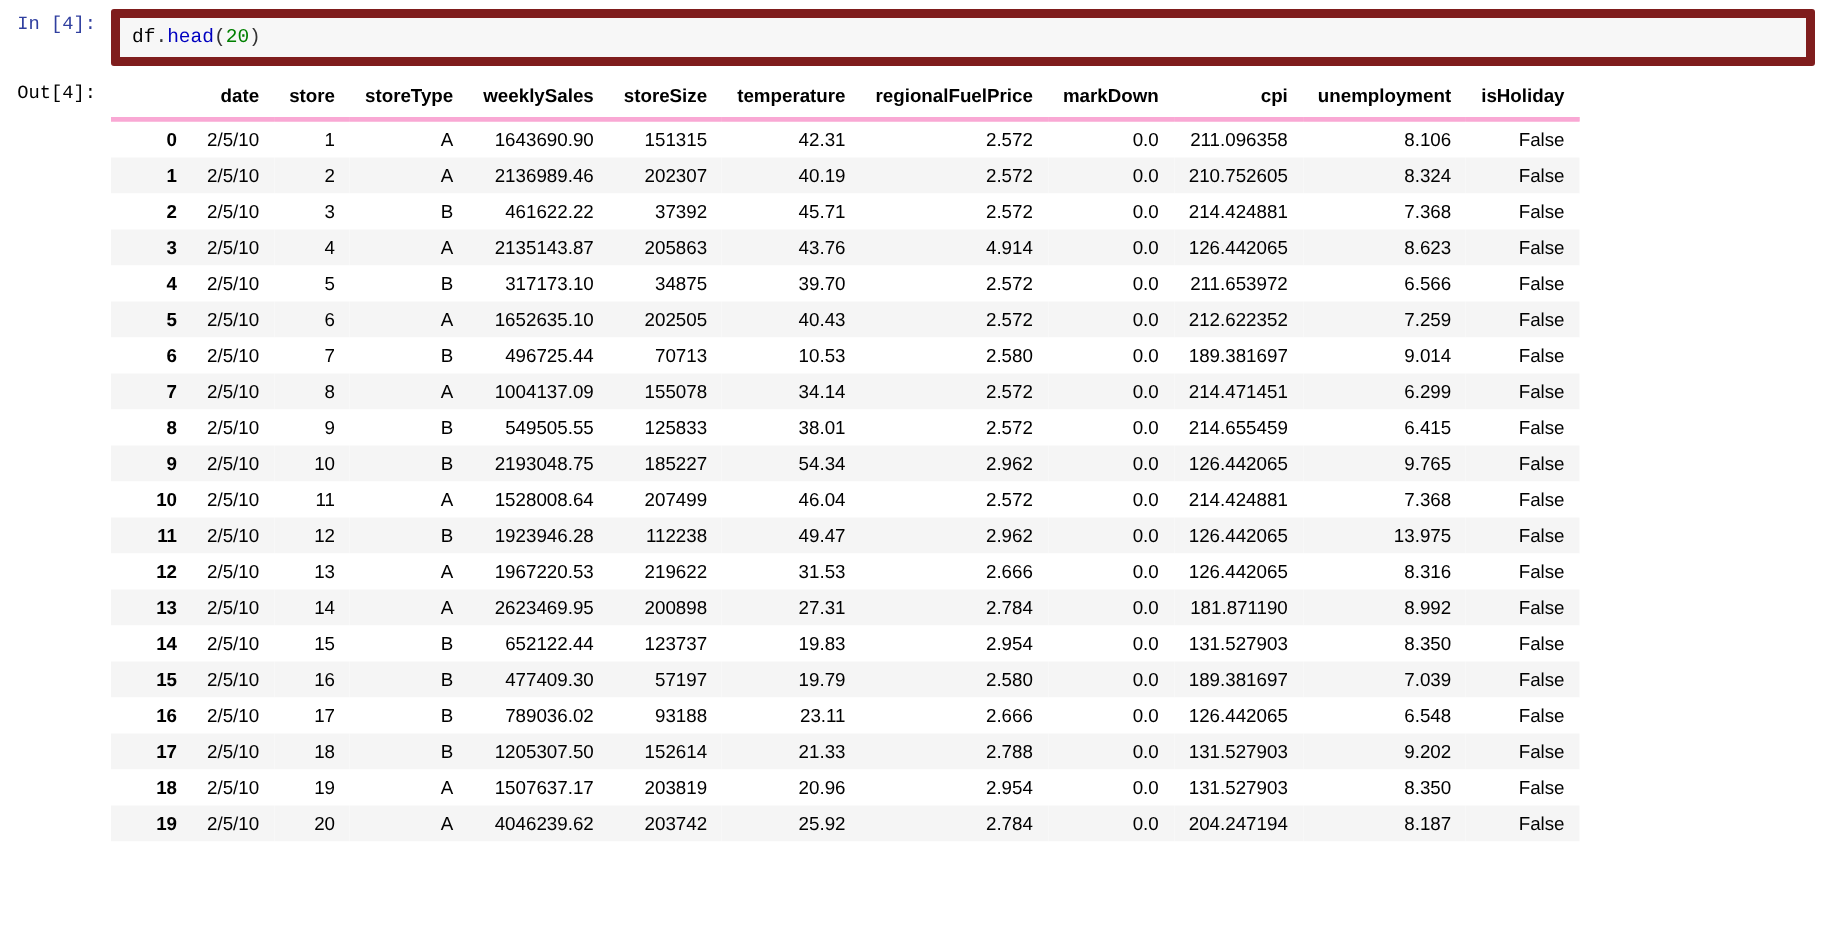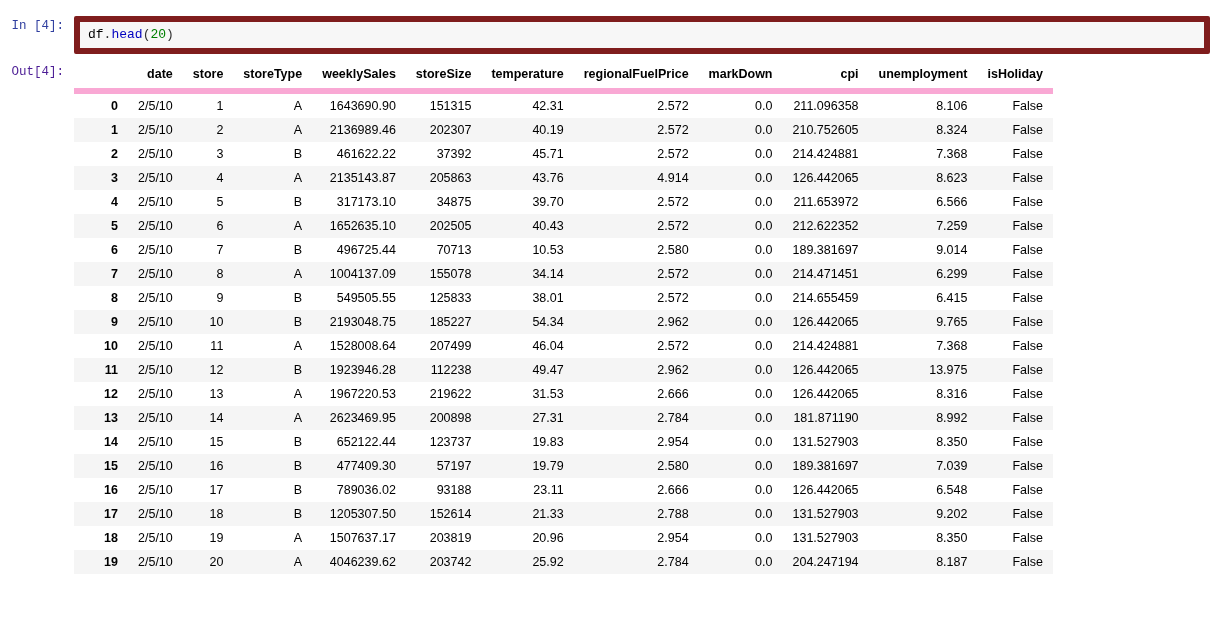--- a/index.html
+++ b/index.html
@@ -16,35 +16,35 @@
   }
   .notebook {
     position: relative;
     width: 1222px;
   }
 
   
   .cell-input {
     display: flex;
     align-items: flex-start;
-    padding-top: 16px;
+    padding-top: 6px;
   }
   .prompt {
     width: 64px;
     min-width: 64px;
     text-align: right;
     padding-right: 10px;
     font-family: "Liberation Mono", monospace;
     font-size: 12.5px;
     color: #303f9f;
     line-height: 20px;
     user-select: none;
   }
   .prompt.out {
-    color: #4c1d95;
+    color: #000000;
   }
   .input-area {
     flex: 1;
     background: #f7f7f7;
     border: 6px solid #7f1d1d;
     border-radius: 2px;
     padding: 4px 8px;
     margin-right: 12px;
   }
   .code {
@@ -72,21 +72,21 @@
 
   table.df {
     border-collapse: collapse;
     border: none;
     font-size: 12.5px;
     font-family: "Liberation Sans", sans-serif;
     margin-left: 0;
   }
   table.df thead th {
     border: none;
-    border-bottom: 6px solid #f9a8d4;
+    border-bottom: 3px solid #f9a8d4;
     padding: 5px 10px 7px 10px;
     text-align: right;
     font-weight: bold;
     vertical-align: bottom;
     white-space: nowrap;
   }
   table.df thead th.idx {
     text-align: right;
     width: 34px;
   }

